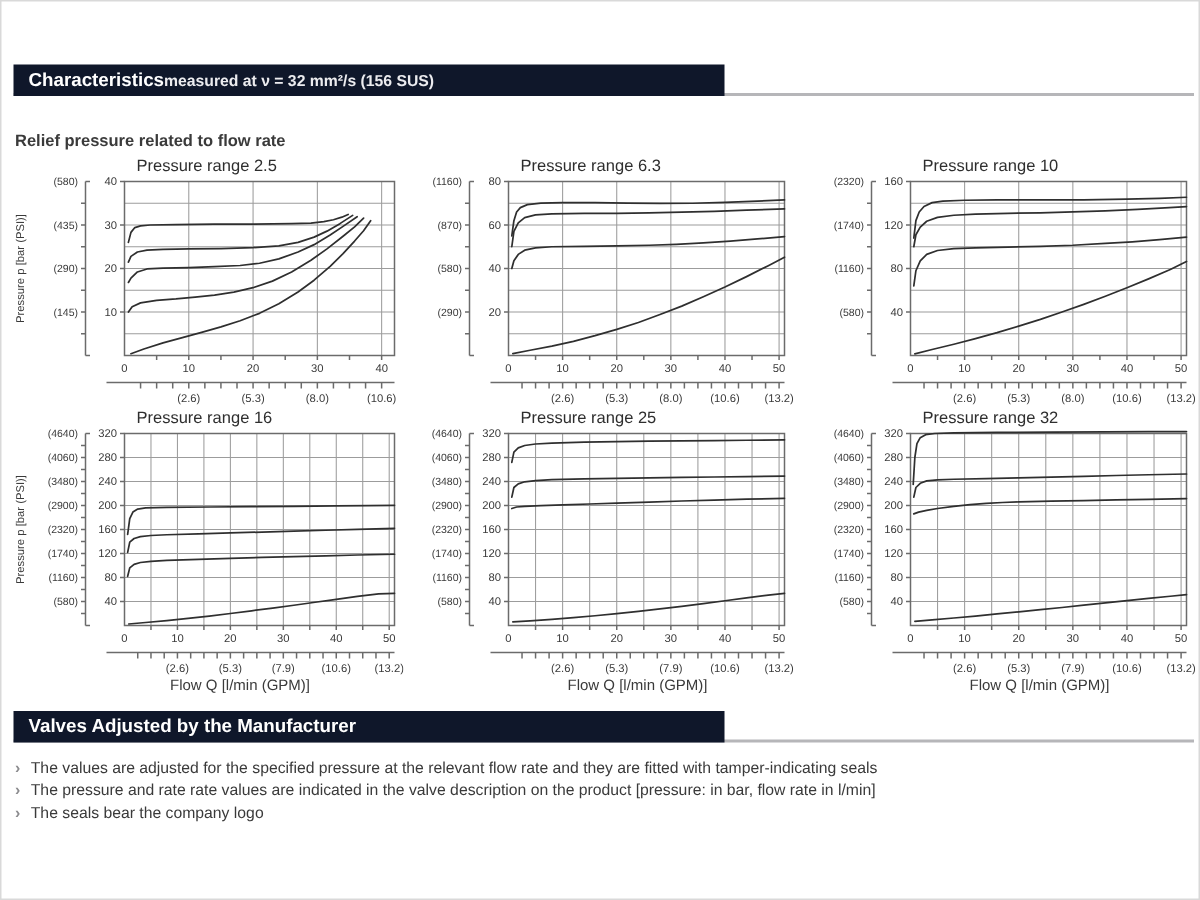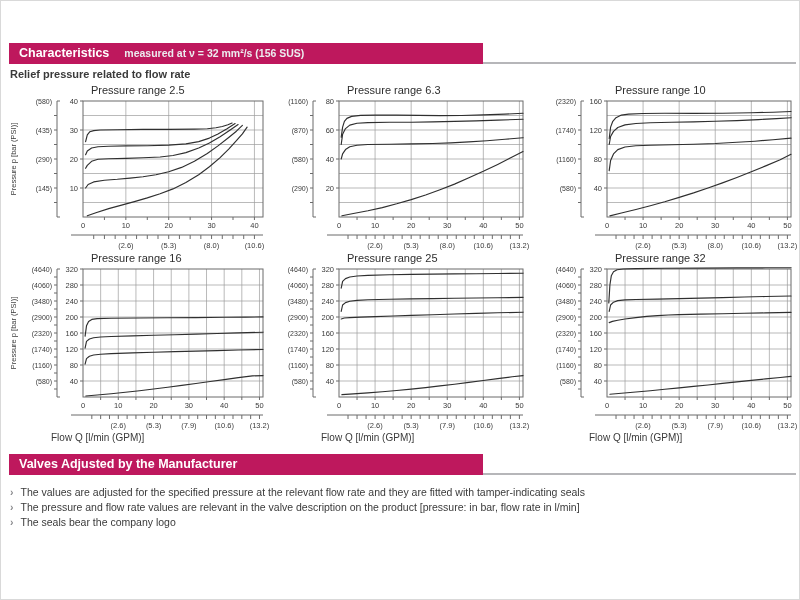--- a/index.html
+++ b/index.html
@@ -3,33 +3,33 @@
 <meta charset="utf-8">
 <style>
   html,body{margin:0;padding:0;background:#fff;}
   .page{
     position:relative;width:798px;height:598px;border:1px solid #d9d9d9;
     background:#fff;font-family:"Liberation Sans",sans-serif;color:#3a3a3a;
     overflow:hidden;
   }
   .banner-row{position:relative;height:21px;margin:0 3px 0 8px;}
   .banner-row .banner-line{position:absolute;left:0;right:0;bottom:0;height:2px;background:#b6b6b9;z-index:0;}
-  .banner{position:relative;z-index:1;width:464px;height:21px;background:#be185d;
-    display:flex;align-items:baseline;gap:15px;padding:0 0 0 10px;color:#fff;}
+  .banner{position:relative;z-index:1;width:464px;height:21px;background:#0f172a;
+    display:flex;align-items:baseline;gap:0;padding:0 0 0 10px;color:#fff;}
   .banner .banner-bold{font-weight:bold;font-size:12.5px;line-height:21px;}
   .banner .banner-rest{font-size:10.5px;color:#ececef;line-height:21px;font-weight:bold;}
   .banner-row.first{margin-top:42px;}
-  .subtitle{font-weight:bold;font-size:11px;color:#3a3a3a;margin:4px 0 4px 9px;}
+  .subtitle{font-weight:bold;font-size:11px;color:#3a3a3a;margin:24px 0 4px 9px;}
   .charts{display:flex;flex-wrap:wrap;align-items:flex-start;padding-left:6px;}
   .chart-block{margin:0;}
   .chart-block.col0{width:262px;}
   .chart-block.col1{width:252px;margin-left:8px;}
   .chart-block.col2{width:252px;margin-left:16px;}
   .chart-block svg{display:block;}
-  .flow-label{font-size:10px;color:#3a3a3a;padding-left:44px;height:14px;}
+  .flow-label{font-size:10px;color:#3a3a3a;text-align:center;padding-left:44px;height:14px;}
   .banner-row.second{margin-top:8px;}
   .bullets{margin:10px 0 0 9px;font-size:10.5px;line-height:15px;color:#3a3a3a;}
   .bullet{display:flex;gap:7px;}
   .bullet .marker{color:#8b8b8e;font-weight:bold;}
 </style>
 </head>
 <body>
 
 <div class="page">
 
@@ -725,21 +725,21 @@
     </div>
   </div>
 
   <div class="bullets">
     <div class="bullet">
       <span class="marker">›</span>
       <span>The values are adjusted for the specified pressure at the relevant flow rate and they are fitted with tamper-indicating seals</span>
     </div>
     <div class="bullet">
       <span class="marker">›</span>
-      <span>The pressure and flow rate values are relevant in the valve description on the product [pressure: in bar, flow rate in l/min]</span>
+      <span>The pressure and rate rate values are indicated in the valve description on the product [pressure: in bar, flow rate in l/min]</span>
     </div>
     <div class="bullet">
       <span class="marker">›</span>
       <span>The seals bear the company logo</span>
     </div>
   </div>
 
 </div>
 
 </body></html>

